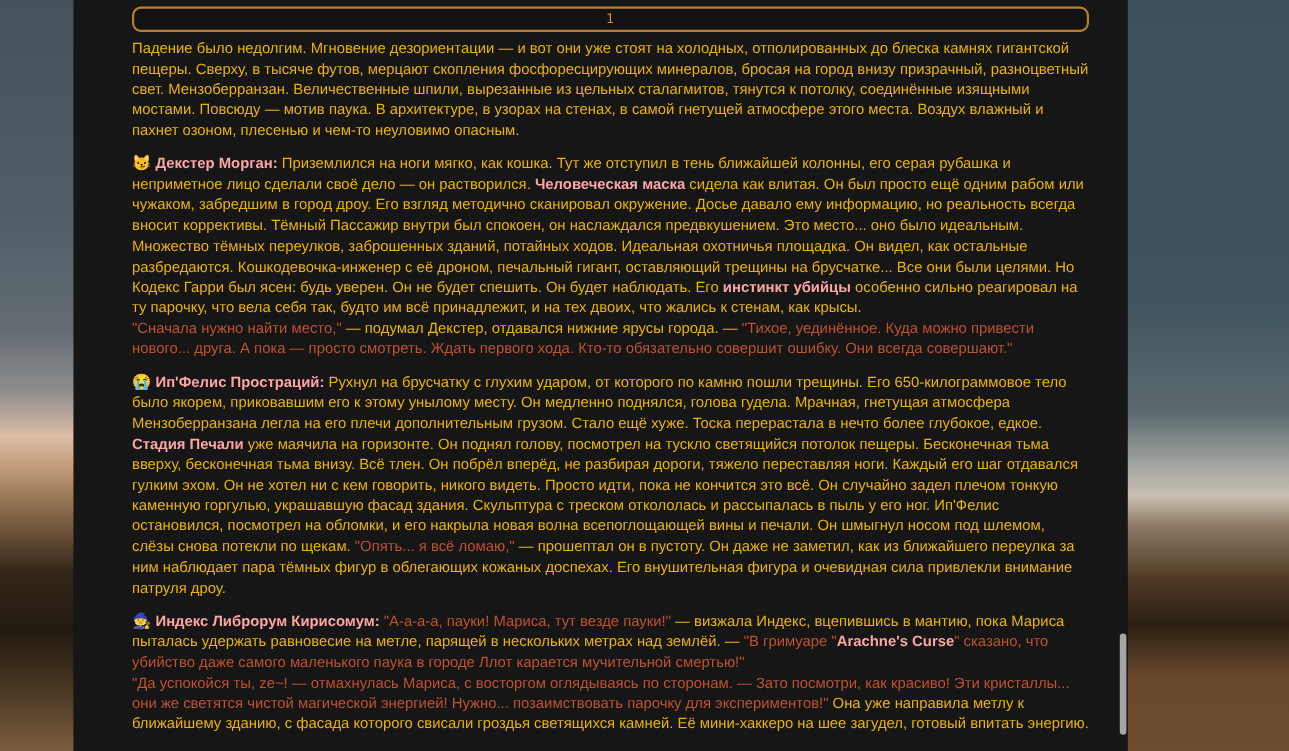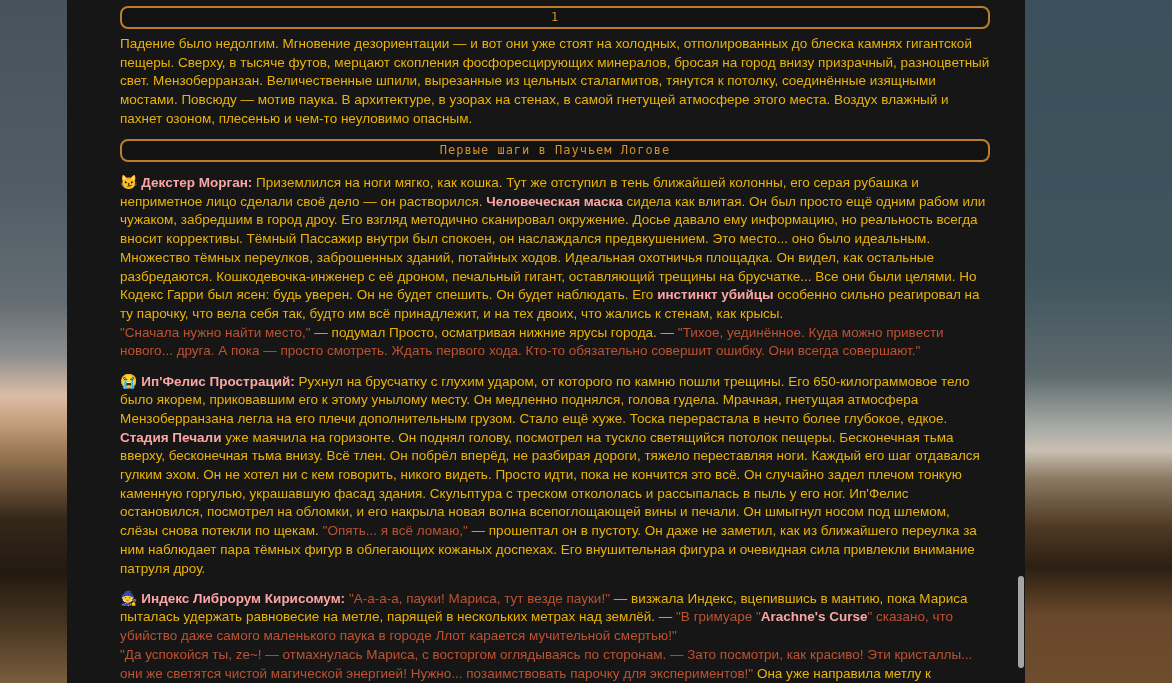--- a/index.html
+++ b/index.html
@@ -73,24 +73,21 @@
 
 <div class="bg-left"></div>
 <div class="bg-right"></div>
 
 <div class="chat-panel">
   <div class="chat-content">
       <div class="obox">
         <span>1</span>
       </div>
       <div class="para"><span class="sg-n">Падение было недолгим. Мгновение дезориентации — и вот они уже стоят на холодных, отполированных до блеска камнях гигантской пещеры. Сверху, в тысяче футов, мерцают скопления фосфоресцирующих минералов, бросая на город внизу призрачный, разноцветный свет. Мензоберранзан. Величественные шпили, вырезанные из цельных сталагмитов, тянутся к потолку, соединённые изящными мостами. Повсюду — мотив паука. В архитектуре, в узорах на стенах, в самой гнетущей атмосфере этого места. Воздух влажный и пахнет озоном, плесенью и чем-то неуловимо опасным.</span></div>
-      <div class="obox scene">
-        <span>Первые шаги в Паучьем Логове</span>
-      </div>
       <div class="para"><span class="sg-e">😼 </span><span class="sg-b">Декстер Морган:</span><span class="sg-n"> Приземлился на ноги мягко, как кошка. Тут же отступил в тень ближайшей колонны, его серая рубашка и неприметное лицо сделали своё дело — он растворился. </span><span class="sg-b">Человеческая маска</span><span class="sg-n"> сидела как влитая. Он был просто ещё одним рабом или чужаком, забредшим в город дроу. Его взгляд методично сканировал окружение. Досье давало ему информацию, но реальность всегда вносит коррективы. Тёмный Пассажир внутри был спокоен, он наслаждался предвкушением. Это место... оно было идеальным. Множество тёмных переулков, заброшенных зданий, потайных ходов. Идеальная охотничья площадка. Он видел, как остальные разбредаются. Кошкодевочка-инженер с её дроном, печальный гигант, оставляющий трещины на брусчатке... Все они были целями. Но Кодекс Гарри был ясен: будь уверен. Он не будет спешить. Он будет наблюдать. Его </span><span class="sg-b">инстинкт убийцы</span><span class="sg-n"> особенно сильно реагировал на ту парочку, что вела себя так, будто им всё принадлежит, и на тех двоих, что жались к стенам, как крысы.
-</span><span class="sg-q">"Сначала нужно найти место,"</span><span class="sg-n"> — подумал Просто, осматривая нижние ярусы города. — </span><span class="sg-q">"Тихое, уединённое. Куда можно привести нового... друга. А пока — просто смотреть. Ждать первого хода. Кто-то обязательно совершит ошибку. Они всегда совершают."</span></div>
+</span><span class="sg-q">"Сначала нужно найти место,"</span><span class="sg-n"> — подумал Декстер, отдавался нижние ярусы города. — </span><span class="sg-q">"Тихое, уединённое. Куда можно привести нового... друга. А пока — просто смотреть. Ждать первого хода. Кто-то обязательно совершит ошибку. Они всегда совершают."</span></div>
       <div class="para"><span class="sg-e">😭 </span><span class="sg-b">Ип'Фелис Простраций:</span><span class="sg-n"> Рухнул на брусчатку с глухим ударом, от которого по камню пошли трещины. Его 650-килограммовое тело было якорем, приковавшим его к этому унылому месту. Он медленно поднялся, голова гудела. Мрачная, гнетущая атмосфера Мензоберранзана легла на его плечи дополнительным грузом. Стало ещё хуже. Тоска перерастала в нечто более глубокое, едкое. </span><span class="sg-b">Стадия Печали</span><span class="sg-n"> уже маячила на горизонте. Он поднял голову, посмотрел на тускло светящийся потолок пещеры. Бесконечная тьма вверху, бесконечная тьма внизу. Всё тлен. Он побрёл вперёд, не разбирая дороги, тяжело переставляя ноги. Каждый его шаг отдавался гулким эхом. Он не хотел ни с кем говорить, никого видеть. Просто идти, пока не кончится это всё. Он случайно задел плечом тонкую каменную горгулью, украшавшую фасад здания. Скульптура с треском откололась и рассыпалась в пыль у его ног. Ип'Фелис остановился, посмотрел на обломки, и его накрыла новая волна всепоглощающей вины и печали. Он шмыгнул носом под шлемом, слёзы снова потекли по щекам. </span><span class="sg-q">"Опять... я всё ломаю,"</span><span class="sg-n"> — прошептал он в пустоту. Он даже не заметил, как из ближайшего переулка за ним наблюдает пара тёмных фигур в облегающих кожаных доспехах. Его внушительная фигура и очевидная сила привлекли внимание патруля дроу.</span></div>
       <div class="para"><span class="sg-e">🧙 </span><span class="sg-b">Индекс Либрорум Кирисомум:</span><span class="sg-q"> "А-а-а-а, пауки! Мариса, тут везде пауки!"</span><span class="sg-n"> — визжала Индекс, вцепившись в мантию, пока Мариса пыталась удержать равновесие на метле, парящей в нескольких метрах над землёй. — </span><span class="sg-q">"В гримуаре "</span><span class="sg-b">Arachne's Curse</span><span class="sg-q">" сказано, что убийство даже самого маленького паука в городе Ллот карается мучительной смертью!"
 </span><span class="sg-q">"Да успокойся ты, ze~! — отмахнулась Мариса, с восторгом оглядываясь по сторонам. — Зато посмотри, как красиво! Эти кристаллы... они же светятся чистой магической энергией! Нужно... позаимствовать парочку для экспериментов!"</span><span class="sg-n"> Она уже направила метлу к ближайшему зданию, с фасада которого свисали гроздья светящихся камней. Её мини-хаккеро на шее загудел, готовый впитать энергию.
 </span></div>
     </div>
   <div class="scrollbar-thumb"></div>
 </div>
 
 </body></html>

